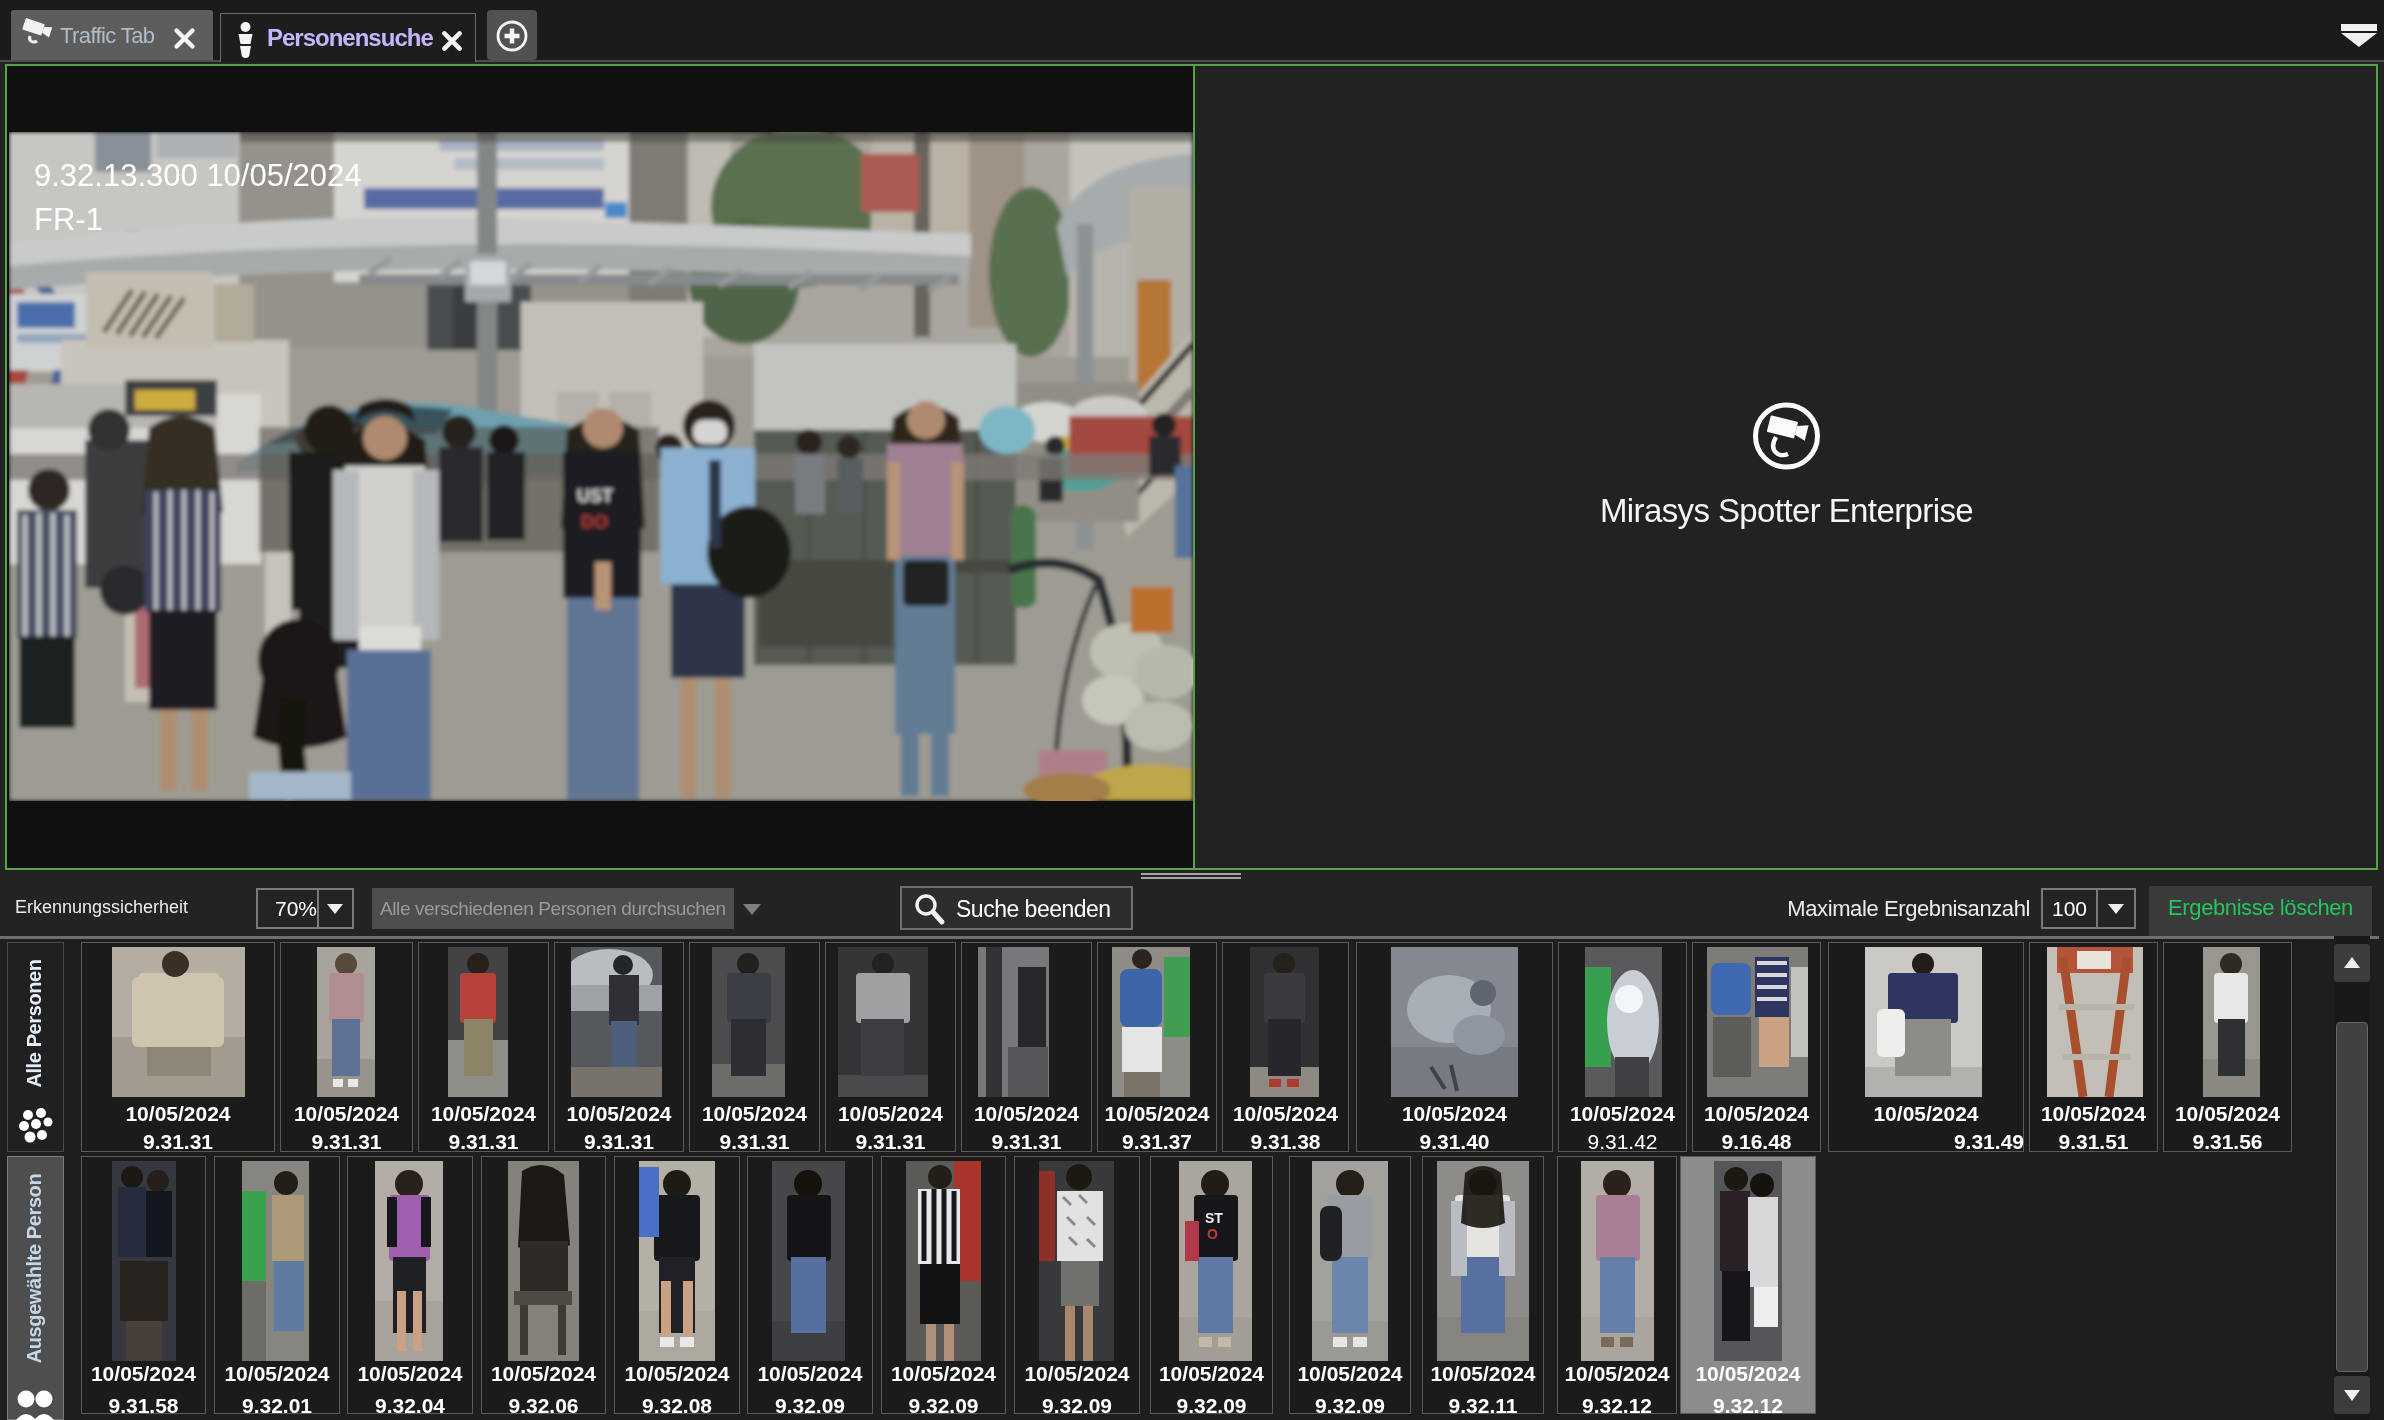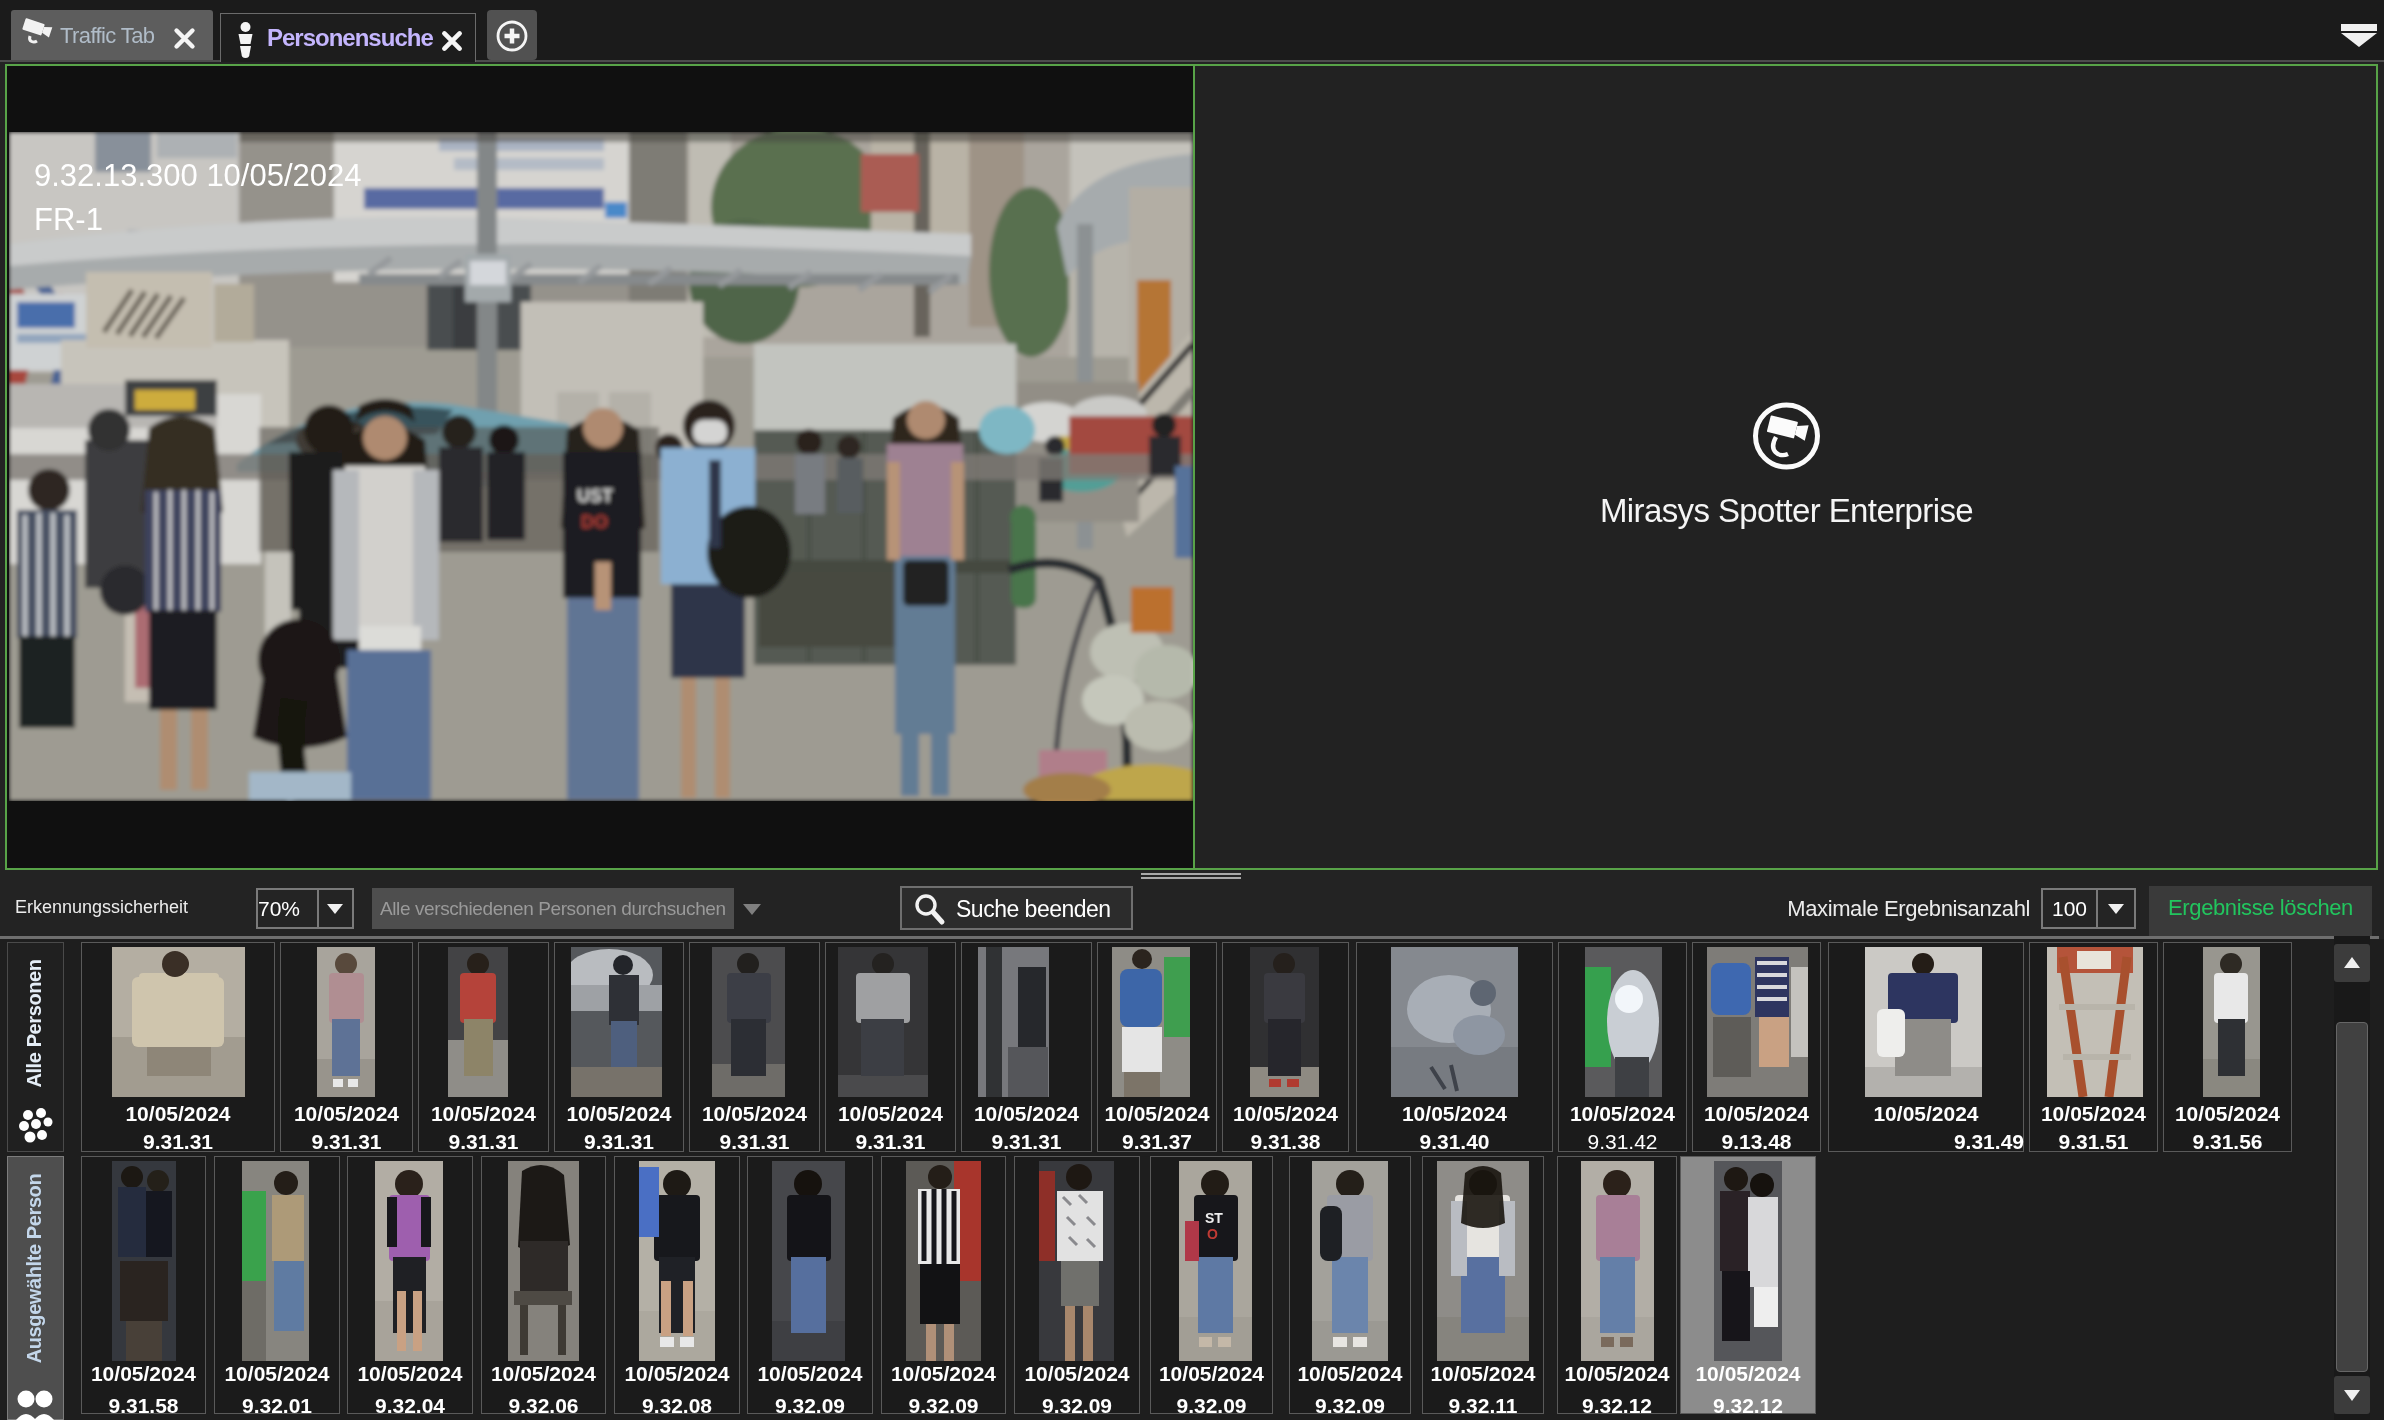--- a/index.html
+++ b/index.html
@@ -296,21 +296,21 @@
 <rect x="1166" y="334" width="18" height="92" fill="#56729a"></rect>
 </g>
 <text x="25" y="54" font-size="31" fill="#ffffff" font-family="Liberation Sans">9.32.13.300  10/05/2024</text>
 <text x="25" y="98" font-size="31" fill="#ffffff" font-family="Liberation Sans">FR-1</text>
 </svg>
   </div>
 <div class="abs" style="left:1141px;top:873px;width:100px;height:2px;background:#a8a8a8"></div>
 <div class="abs" style="left:1141px;top:877px;width:100px;height:2px;background:#a8a8a8"></div>
 
 <div class="abs" style="left:15px;top:897px;font-size:18px;color:#ececec">Erkennungssicherheit</div>
-<div class="abs" style="left:256px;top:888px;width:63px;height:41px;background:#242424;border:2px solid #7a7a7a;color:#fff;font-size:21px;text-align:left;line-height:37px">70%</div>
+<div class="abs" style="left:256px;top:888px;width:63px;height:41px;background:#242424;border:2px solid #7a7a7a;color:#fff;font-size:21px;text-align:right;line-height:37px">70%</div>
 <div class="abs" style="left:317px;top:888px;width:37px;height:41px;background:#242424;border:2px solid #7a7a7a"></div>
 <svg class="abs" style="left:326px;top:903px" width="18" height="12" viewBox="0 0 18 12">
     <polygon points="1,1 17,1 9,11" fill="#f0f0f0"></polygon>
   </svg>
 <div class="abs" style="left:372px;top:888px;width:362px;height:41px;background:#4e4e4e;color:#9a9a9a;font-size:19px;letter-spacing:-0.4px;line-height:41px;padding-left:8px;white-space:nowrap;overflow:hidden">Alle verschiedenen Personen durchsuchen</div>
 <svg class="abs" style="left:742px;top:903px" width="20" height="13" viewBox="0 0 20 13">
     <polygon points="1,1 19,1 10,12" fill="#7f7f7f"></polygon>
   </svg>
 <div class="abs" style="left:900px;top:886px;width:233px;height:44px;background:#2c2c2c;border:2px solid #6f6f6f"></div>
 <svg class="abs" style="left:912px;top:892px" width="34" height="34" viewBox="0 0 34 34">
@@ -498,21 +498,21 @@
       <rect width="101" height="150" fill="#7e7c78"></rect>
       <rect x="4" y="16" width="40" height="52" rx="8" fill="#3e68b0"></rect>
       <rect x="48" y="10" width="34" height="60" fill="#2e3560"></rect>
       <path d="M50 16 h30 M50 28 h30 M50 40 h30 M50 52 h30" stroke="#d8d8dc" stroke-width="4"></path>
       <rect x="52" y="70" width="30" height="50" fill="#c9a183"></rect>
       <rect x="6" y="70" width="38" height="60" fill="#5e5c58"></rect>
       <rect x="84" y="20" width="17" height="90" fill="#c4c2be"></rect>
     </svg>
   </div>
 <div class="abs" style="left:1692px;top:1102px;width:129px;text-align:center;font-size:21px;font-weight:bold;color:#ffffff">10/05/2024</div>
-<div class="abs" style="left:1692px;top:1130px;width:129px;text-align:center;font-size:21px;font-weight:bold;color:#ffffff">9.13.48</div>
+<div class="abs" style="left:1692px;top:1130px;width:129px;text-align:center;font-size:21px;font-weight:bold;color:#ffffff">9.16.48</div>
 <div class="abs" style="left:1828px;top:942px;width:196px;height:210px;background:#1b1b1b;border:1px solid #5a5a5a"></div>
 <div class="abs" style="left:1865px;top:947px;width:117px;height:150px">
     <svg width="117" height="150" viewBox="0 0 117 150" style="display:block">
       <rect width="117" height="150" fill="#cbc9c5"></rect>
       <rect y="120" width="117" height="30" fill="#b3b1ad"></rect>
       <circle cx="58" cy="17" r="11" fill="#241d17"></circle>
       <rect x="23" y="26" width="70" height="50" rx="4" fill="#2d3560"></rect>
       <rect x="30" y="72" width="56" height="57" fill="#8e8c88"></rect>
       <rect x="12" y="62" width="28" height="48" rx="6" fill="#eeeeec"></rect>
     </svg>

